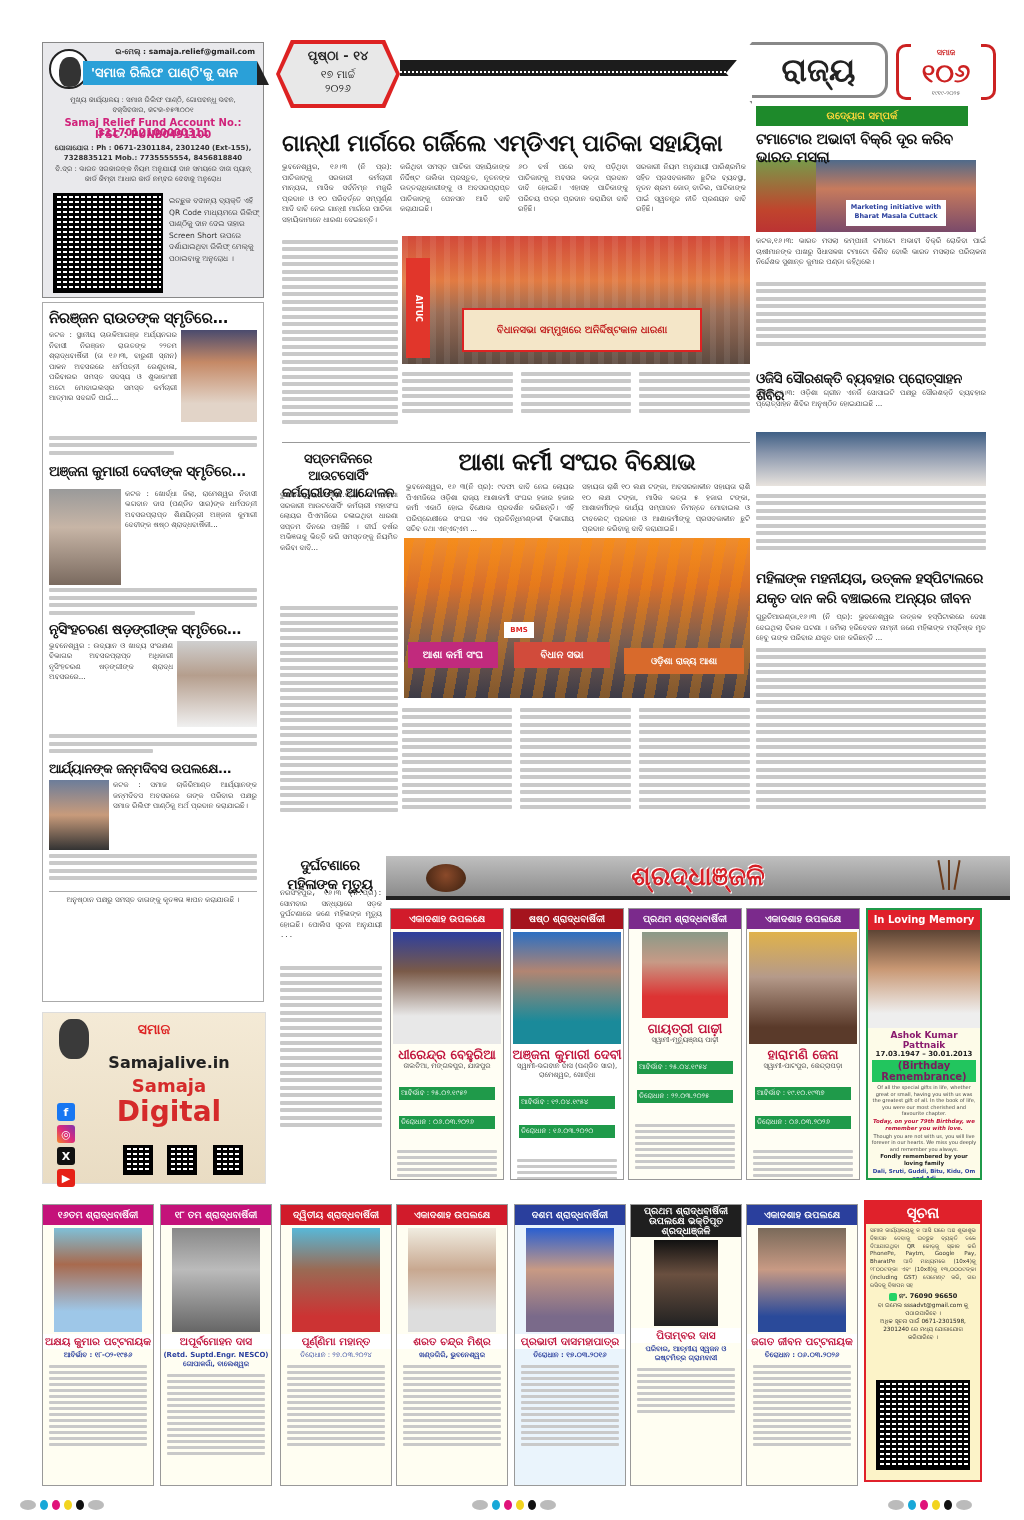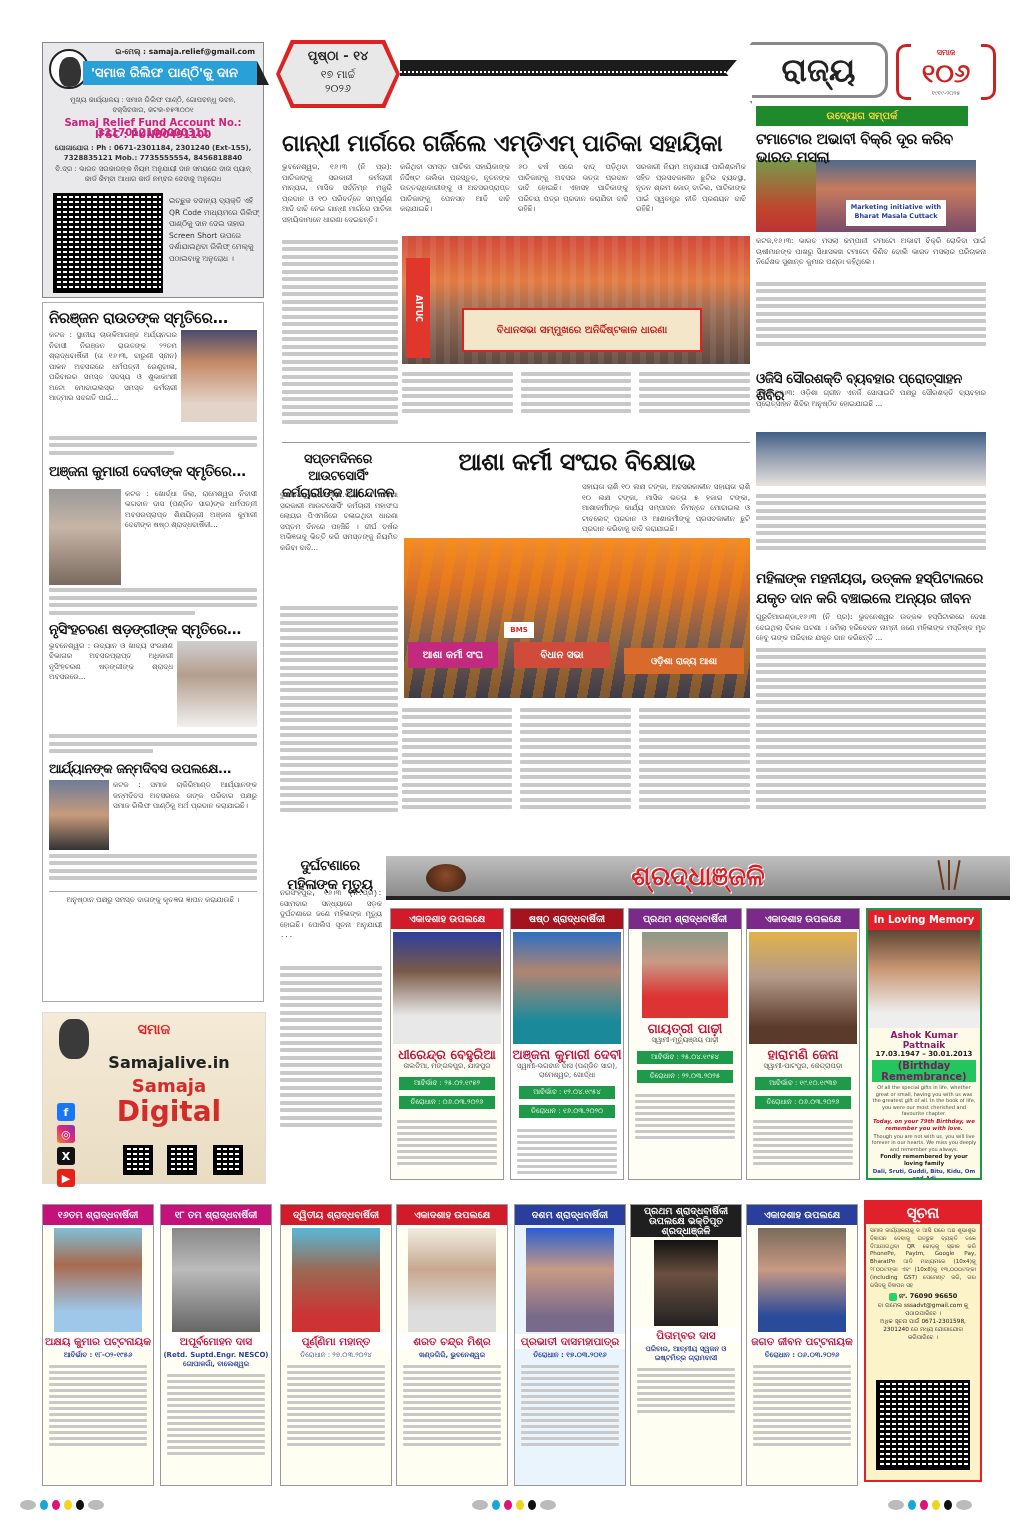--- a/index.html
+++ b/index.html
@@ -42,21 +42,21 @@
   .pink{color:#d0227a;font-weight:bold;font-size:10px;}
   
   .hl{font-weight:bold;color:#111;letter-spacing:-0.5px;}
   .green-banner{left:756px;top:106px;width:212px;height:20px;background:#1e8a2b;color:#ffd93b;font-size:10px;font-weight:bold;display:flex;align-items:center;justify-content:center;}
   
   .obit{border:1px solid #999;background:#fff;overflow:hidden;}
   .obit-head{height:20px;color:#fff;font-size:9.5px;font-weight:bold;display:flex;align-items:center;justify-content:center;text-align:center;line-height:10px;}
   .obit-photo{margin:3px auto 0;}
   .obit-name{font-size:13px;font-weight:bold;color:#c0143c;text-align:center;margin-top:3px;line-height:15px;}
   .obit-sub{font-size:7px;text-align:center;color:#333;line-height:9px;}
-  .obit-date{background:#1f9a4a;color:#fff;font-size:7px;text-align:center;margin:6px 8px;padding:2px;line-height:9px;}
+  .obit-date{background:#1f9a4a;color:#fff;font-size:7px;margin:16px 8px;padding:2px;line-height:9px;}
   .sraddhanjali{left:386px;top:856px;width:624px;height:44px;background:linear-gradient(180deg,#bfbfbf,#8c8c8c);border-bottom:4px solid #222;display:flex;align-items:center;justify-content:center;}
   .sr-title{font-size:26px;font-weight:bold;color:#d61f26;text-shadow:1px 1px 0 #fff,-1px -1px 0 #fff;}
   .reg-marks{display:flex;gap:4px;align-items:center;}
   .dot{width:8px;height:10px;border-radius:50%;}
   .dot.big{width:16px;height:10px;background:#bbb;}
   .social{width:18px;height:18px;border-radius:3px;margin-bottom:4px;display:flex;align-items:center;justify-content:center;color:#fff;font-size:11px;font-weight:bold;}
 </style>
 </head>
 <body>
 
@@ -248,20 +248,21 @@
       <div class="txtline"></div>
       <div class="txtline"></div>
       <div class="txtline"></div>
       <div class="txtline"></div>
       <div class="txtline"></div>
       <div class="txtline"></div>
       <div class="txtline"></div>
   </div>
 
   <div class="abs hl" style="left:404px;top:448px;width:346px;text-align:center;font-size:24px;">ଆଶା କର୍ମୀ ସଂଘର ବିକ୍ଷୋଭ</div>
+  <div class="abs body-text" style="left:406px;top:482px;width:168px;height:52px;overflow:hidden;">ଭୁବନେଶ୍ୱର, ୧୬ ୩(ନି ପ୍ର): ୯ଦଫା ଦାବି ନେଇ ଲୋୟର ପିଏମଜିରେ ଓଡ଼ିଶା ରାଜ୍ୟ ଆଶାକର୍ମୀ ସଂଘର ହଜାର ହଜାର କର୍ମୀ ଏକାଠି ହୋଇ ବିକ୍ଷୋଭ ପ୍ରଦର୍ଶନ କରିଛନ୍ତି। ଏହି ପରିପ୍ରେକ୍ଷୀରେ ସଂଘର ଏକ ପ୍ରତିନିଧିମଣ୍ଡଳୀ ବିଭାଗୀୟ ସଚିବ ତଥା ଏନ୍‌ଏଚ୍‌ଏମ ...</div>
   <div class="abs body-text" style="left:582px;top:482px;width:168px;height:52px;overflow:hidden;">ସହାୟତା ରାଶି ୧୦ ଲକ୍ଷ ଟଙ୍କା, ଅବସରକାଳୀନ ସହାୟତା ରାଶି ୧୦ ଲକ୍ଷ ଟଙ୍କା, ମାସିକ ଭତ୍ତା ୫ ହଜାର ଟଙ୍କା, ଆଶାକର୍ମୀଙ୍କ କାର୍ଯ୍ୟ ସମ୍ପାଦନ ନିମନ୍ତେ ମୋବାଇଲ ଓ ଟାବଲେଟ୍ ପ୍ରଦାନ ଓ ଆଶାକର୍ମୀଙ୍କୁ ପ୍ରସବକାଳୀନ ଛୁଟି ପ୍ରଦାନ କରିବାକୁ ଦାବି କରାଯାଇଛି।</div>
   <div class="abs photo-orange" style="left:404px;top:538px;width:346px;height:160px;">
     <div class="abs" style="left:4px;top:104px;width:90px;height:26px;background:#c12a7d;color:#fff;font-size:10px;font-weight:bold;display:flex;align-items:center;justify-content:center;">ଆଶା କର୍ମୀ ସଂଘ</div>
     <div class="abs" style="left:110px;top:104px;width:96px;height:26px;background:#d14b3b;color:#fff;font-size:10px;font-weight:bold;display:flex;align-items:center;justify-content:center;">ବିଧାନ ସଭା</div>
     <div class="abs" style="left:100px;top:84px;width:30px;height:16px;background:#fff;color:#d22;font-size:7px;font-weight:bold;display:flex;align-items:center;justify-content:center;">BMS</div>
     <div class="abs" style="left:220px;top:110px;width:120px;height:26px;background:#d86a2c;color:#fff;font-size:9px;font-weight:bold;display:flex;align-items:center;justify-content:center;">ଓଡ଼ିଶା ରାଜ୍ୟ ଆଶା</div>
   </div>
   <div class="abs" style="left:404px;top:704px;width:346px;display:flex;gap:8px;">
     <div style="width:110px;margin-left:-2px;">
         <div class="txtline"></div>

